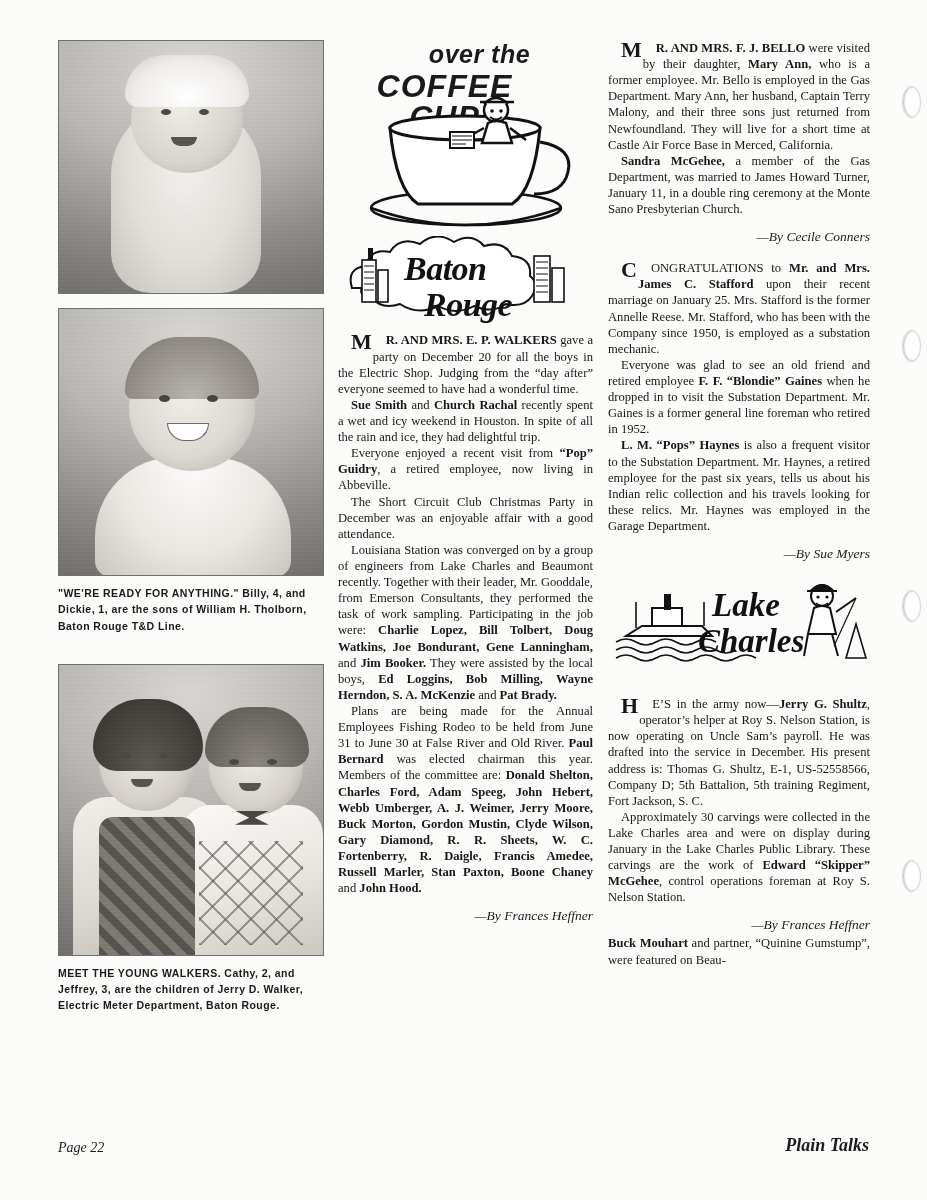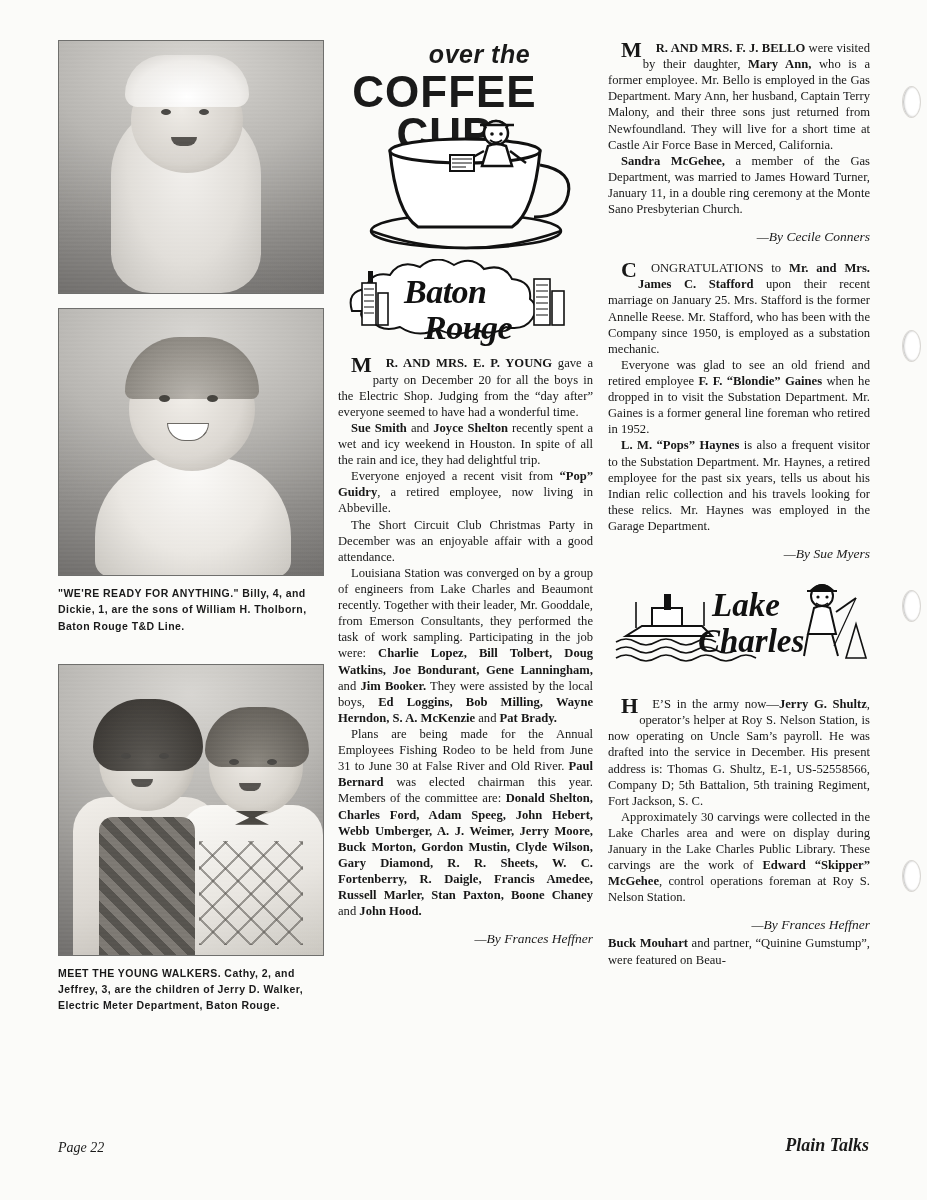--- a/index.html
+++ b/index.html
@@ -154,27 +154,28 @@
     font-family: "Liberation Sans", sans-serif;
     font-size: 25px;
     font-style: italic;
     font-weight: bold;
     text-align: center;
     letter-spacing: 0.5px;
     margin-left: 28px;
   }
   .coffee-cup {
     font-family: "Liberation Sans", sans-serif;
-    font-size: 44px;
+    font-size: 32px;
     font-weight: bold;
     letter-spacing: 1px;
     line-height: 0.96;
     text-align: center;
     margin-left: -42px;
     margin-top: 2px;
+    font-style: italic;
   }
   .cup-art { position: relative; height: 150px; margin-top: -52px; }
 
   .baton-art { position: relative; height: 96px; margin-top: 6px; }
   .script-word {
     font-family: "Liberation Serif", serif;
     font-style: italic;
     font-weight: bold;
     font-size: 34px;
     letter-spacing: -0.5px;
@@ -343,22 +344,22 @@
         <g stroke="#111" stroke-width="1">
           <path d="M26 30 h10 M26 36 h10 M26 42 h10 M26 48 h10 M26 54 h10"></path>
           <path d="M198 26 h12 M198 32 h12 M198 38 h12 M198 44 h12 M198 50 h12 M198 56 h12"></path>
         </g>
         <text class="script-word" x="66" y="44" font-family="Liberation Serif, serif" font-size="34" font-style="italic" font-weight="bold" fill="#111">Baton</text>
         <text class="script-word" x="86" y="80" font-family="Liberation Serif, serif" font-size="34" font-style="italic" font-weight="bold" fill="#111">Rouge</text>
       </svg>
     </div>
 
     <div class="body-text">
-      <p class="dropcap-p"><span class="dropcap">M</span><span class="b">R. AND MRS. E. P. YOUNG</span> gave a party on December 20 for all the boys in the Electric Shop. Judging from the “day after” everyone seemed to have had a wonderful time.</p>
-      <p><span class="b">Sue Smith</span> and <span class="b">Joyce Shelton</span> recently spent a wet and icy weekend in Houston. In spite of all the rain and ice, they had delightful trip.</p>
+      <p class="dropcap-p"><span class="dropcap">M</span><span class="b">R. AND MRS. E. P. WALKERS</span> gave a party on December 20 for all the boys in the Electric Shop. Judging from the “day after” everyone seemed to have had a wonderful time.</p>
+      <p><span class="b">Sue Smith</span> and <span class="b">Church Rachal</span> recently spent a wet and icy weekend in Houston. In spite of all the rain and ice, they had delightful trip.</p>
       <p>Everyone enjoyed a recent visit from <span class="b">“Pop” Guidry</span>, a retired employee, now living in Abbeville.</p>
       <p>The Short Circuit Club Christmas Party in December was an enjoyable affair with a good attendance.</p>
       <p>Louisiana Station was converged on by a group of engineers from Lake Charles and Beaumont recently. Together with their leader, Mr. Gooddale, from Emerson Consultants, they performed the task of work sampling. Participating in the job were: <span class="b">Charlie Lopez, Bill Tolbert, Doug Watkins, Joe Bondurant, Gene Lanningham,</span> and <span class="b">Jim Booker.</span> They were assisted by the local boys, <span class="b">Ed Loggins, Bob Milling, Wayne Herndon, S. A. McKenzie</span> and <span class="b">Pat Brady.</span></p>
       <p>Plans are being made for the Annual Employees Fishing Rodeo to be held from June 31 to June 30 at False River and Old River. <span class="b">Paul Bernard</span> was elected chairman this year. Members of the committee are: <span class="b">Donald Shelton, Charles Ford, Adam Speeg, John Hebert, Webb Umberger, A. J. Weimer, Jerry Moore, Buck Morton, Gordon Mustin, Clyde Wilson, Gary Diamond, R. R. Sheets, W. C. Fortenberry, R. Daigle, Francis Amedee, Russell Marler, Stan Paxton, Boone Chaney</span> and <span class="b">John Hood.</span></p>
     </div>
     <div class="byline">—By Frances Heffner</div>
   </div>
 
   <div class="col col-right">
 

